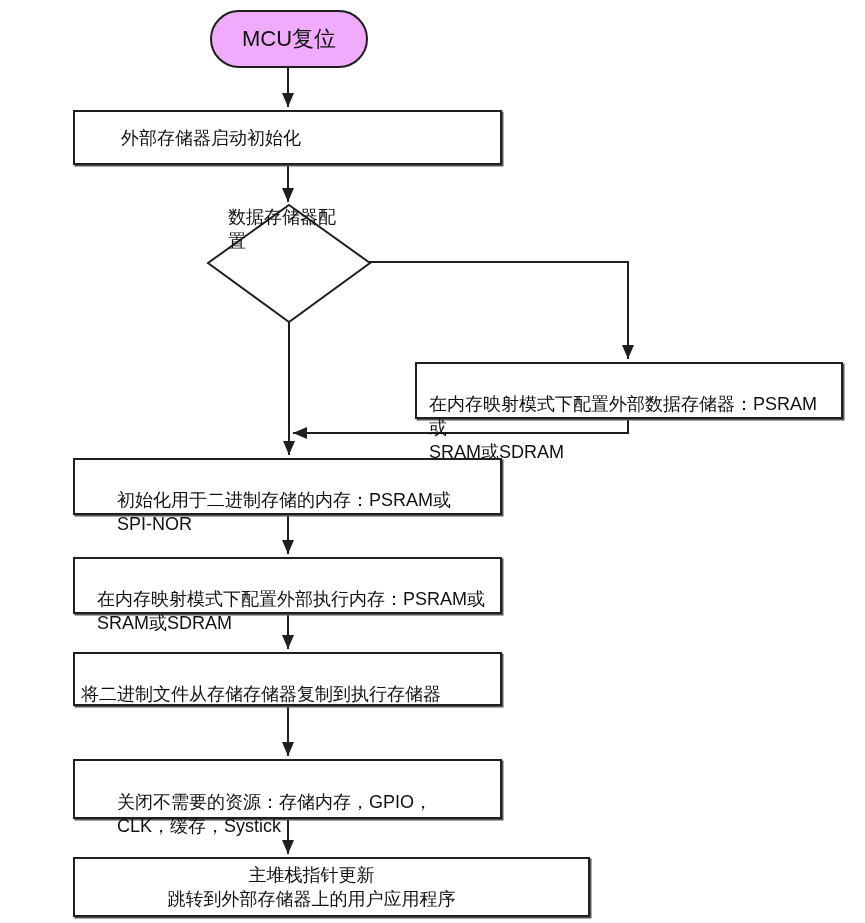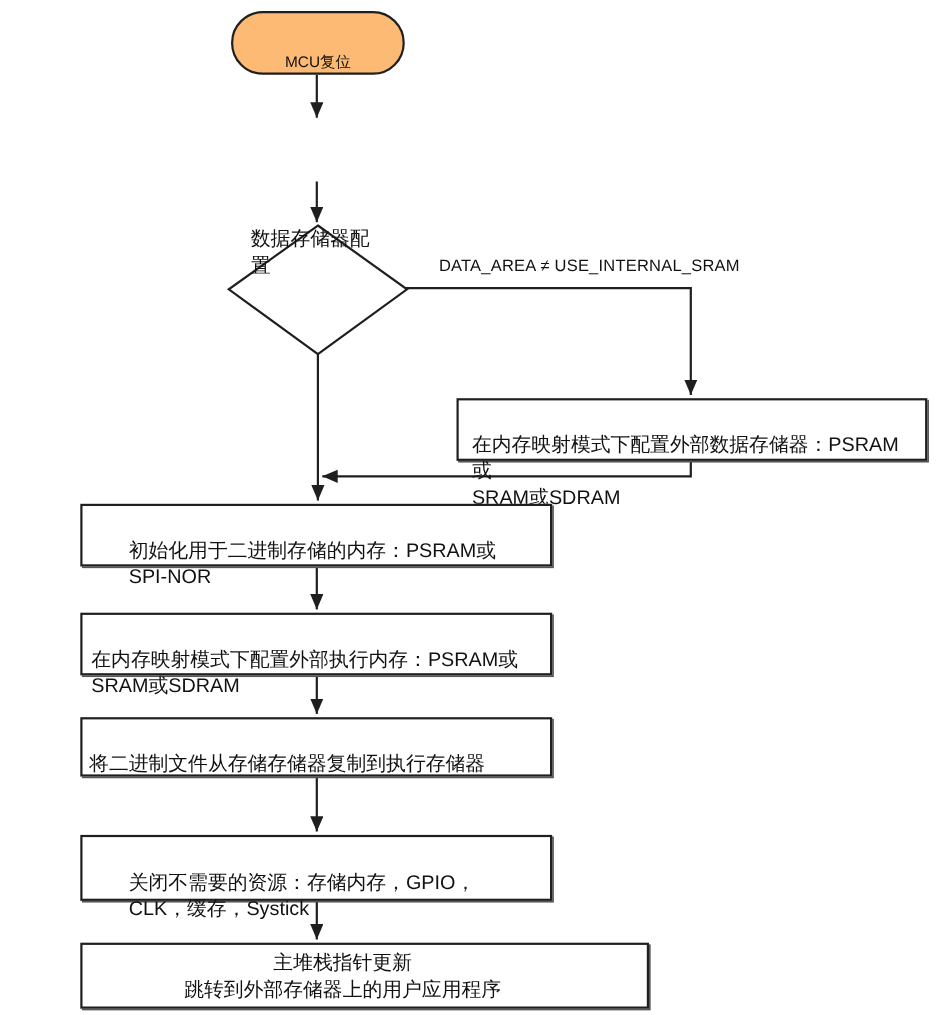--- a/index.html
+++ b/index.html
@@ -39,27 +39,27 @@
     border: 2px solid var(--line, #1f1f1f);
     box-shadow: 1.5px 1.5px 0 #565656;
     font-size: 18px;
     line-height: 24px;
     white-space: pre-line;
     z-index: 1;
   }
   .terminator {
     position: absolute;
     box-sizing: border-box;
-    background: #fdba74;
+    background: #f0abfc;
     border: 2px solid var(--line, #1f1f1f);
     border-radius: 29px;
     display: flex;
-    align-items: flex-end;
+    align-items: center;
     justify-content: center;
-    font-size: 14px;
+    font-size: 22px;
     z-index: 1;
   }
   .decision-label {
     position: absolute;
     display: flex;
     align-items: flex-start;
     justify-content: center;
     font-size: 18px;
     line-height: 24px;
     z-index: 1;
@@ -76,21 +76,21 @@
     white-space: nowrap;
     z-index: 1;
   }
   
   #node-start        { left: 210px; top: 10px;  width: 158px; height: 58px; }
   #node-init-boot    { left: 73px;  top: 110px; width: 429px; height: 55px; display: flex; align-items: center; padding-left: 46px; }
   #decision-area     { left: 208px; top: 205px; width: 162px; height: 117px; }
   #edge-condition    { left: 399px; top: 233px; }
   #node-config-data  { left: 415px; top: 362px; width: 428px; height: 57px; padding: 4px 10px 16px 12px; }
   #node-init-binary  { left: 73px;  top: 458px; width: 429px; height: 57px; padding: 4px 10px 0 42px; }
-  #node-config-exec  { left: 73px;  top: 557px; width: 429px; height: 57px; padding: 4px 10px 0 8px; }
+  #node-config-exec  { left: 73px;  top: 557px; width: 429px; height: 57px; padding: 4px 10px 0 22px; }
   #node-copy-binary  { left: 73px;  top: 652px; width: 429px; height: 54px; padding: 4px 10px 0 6px; }
   #node-close-res    { left: 73px;  top: 759px; width: 429px; height: 60px; padding: 5px 20px 0 42px; }
   #node-jump-app     { left: 73px;  top: 857px; width: 517px; height: 60px; display: flex; flex-direction: column; align-items: center; justify-content: center; text-align: center; padding-right: 40px; }
 </style>
 </head>
 <body>
 
 <div id="canvas" style="--line: #1f1f1f; --text: #111111; --bg: #ffffff;">
 
   <svg id="connector-layer" viewBox="0 0 865 923" xmlns="http://www.w3.org/2000/svg">
@@ -110,26 +110,28 @@
     <path class="flowline" d="M288,706 V756" marker-end="url(#arr)"></path>
     <path class="flowline" d="M288,819 V854" marker-end="url(#arr)"></path>
 
     <polygon class="shape" points="289,205 370,263 289,322 208,263"></polygon>
   </svg>
 
   <div id="node-start" class="terminator">
     <span>MCU复位</span>
   </div>
 
+  <div id="node-init-boot" class="node">
+    <span>外部存储器启动初始化</span>
+  </div>
 
   <div id="decision-area" class="decision-label">
     <span>数据存储器配置</span>
   </div>
 
-  <div id="edge-condition" class="edge-label">DATA_AREA ≠ USE_INTERNAL_SRAM</div>
 
   <div id="node-config-data" class="node">
     <span>在内存映射模式下配置外部数据存储器：PSRAM或
 SRAM或SDRAM</span>
   </div>
 
   <div id="node-init-binary" class="node">
     <span>初始化用于二进制存储的内存：PSRAM或
 SPI-NOR</span>
   </div>

